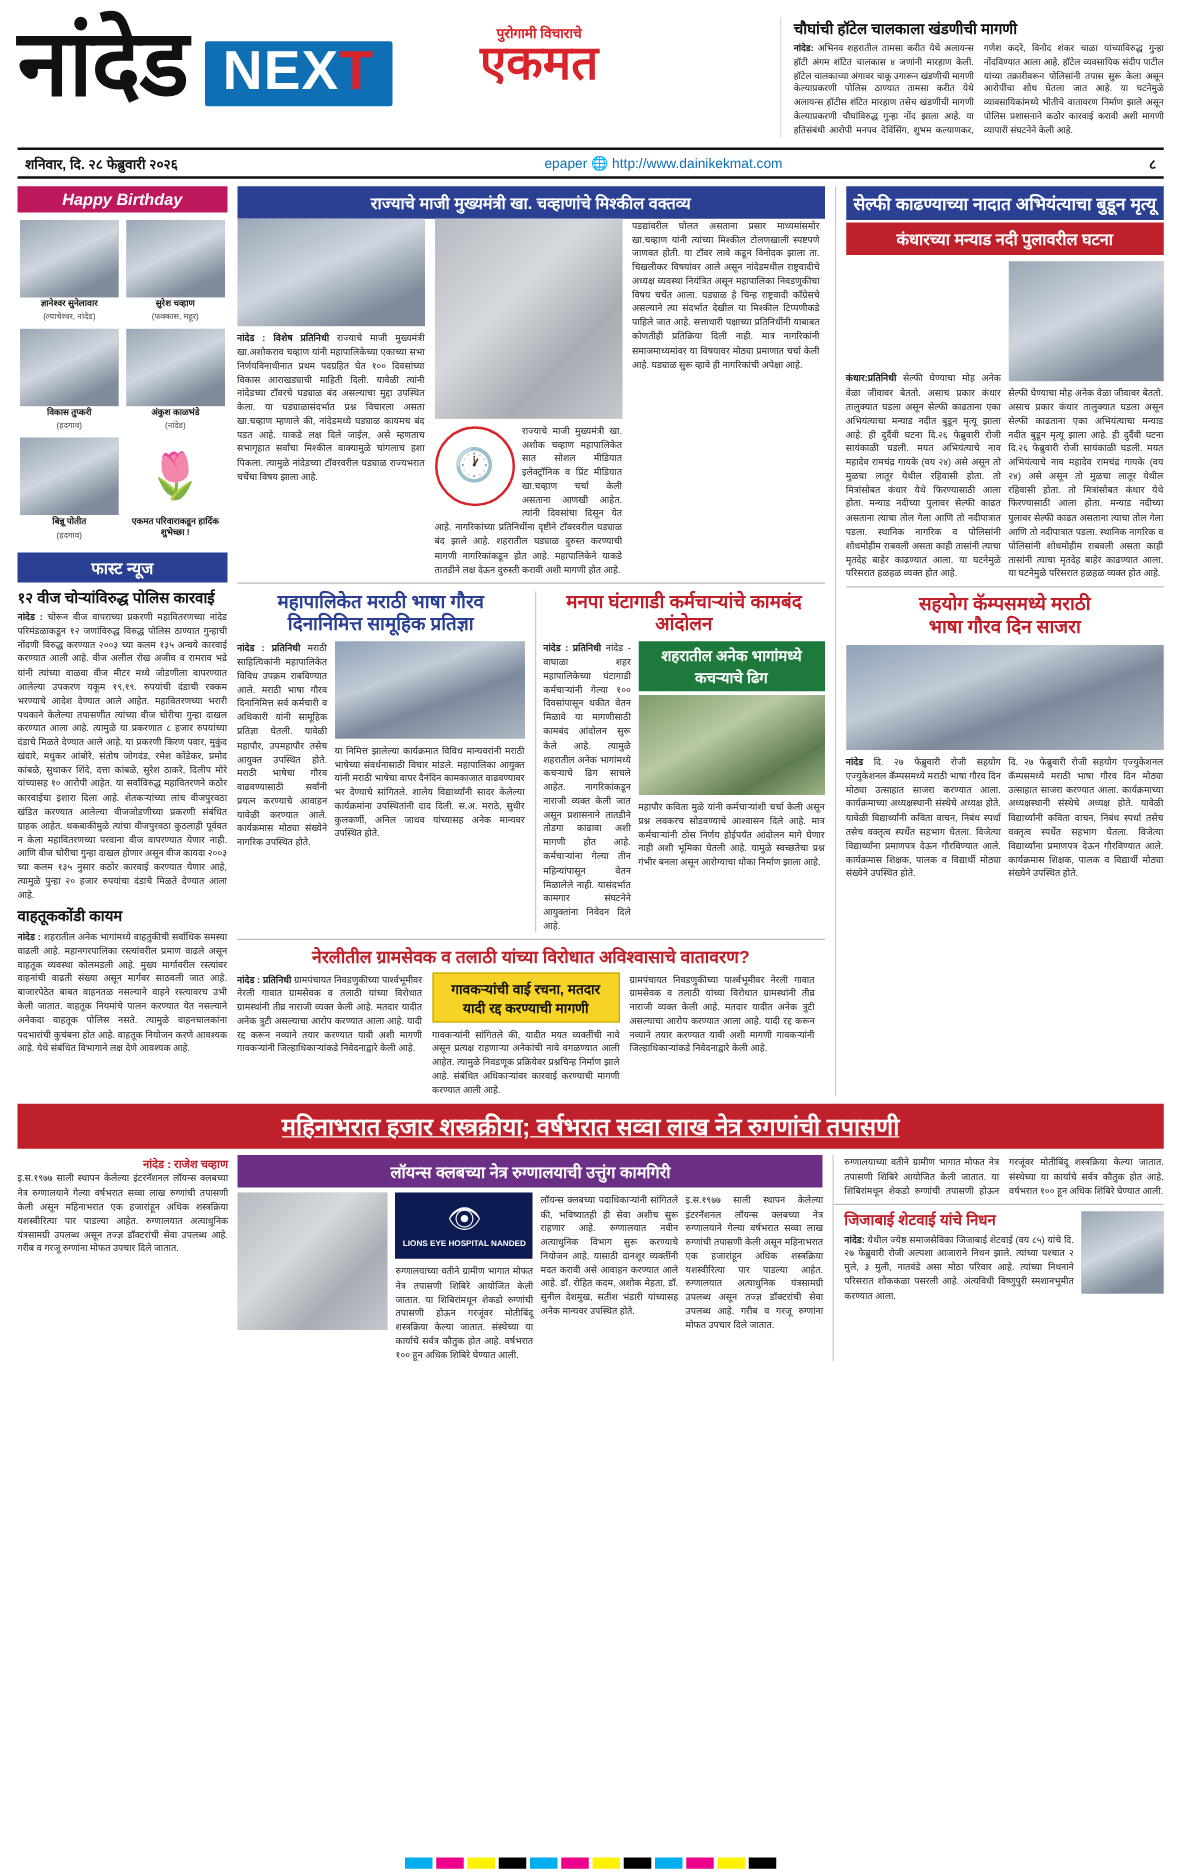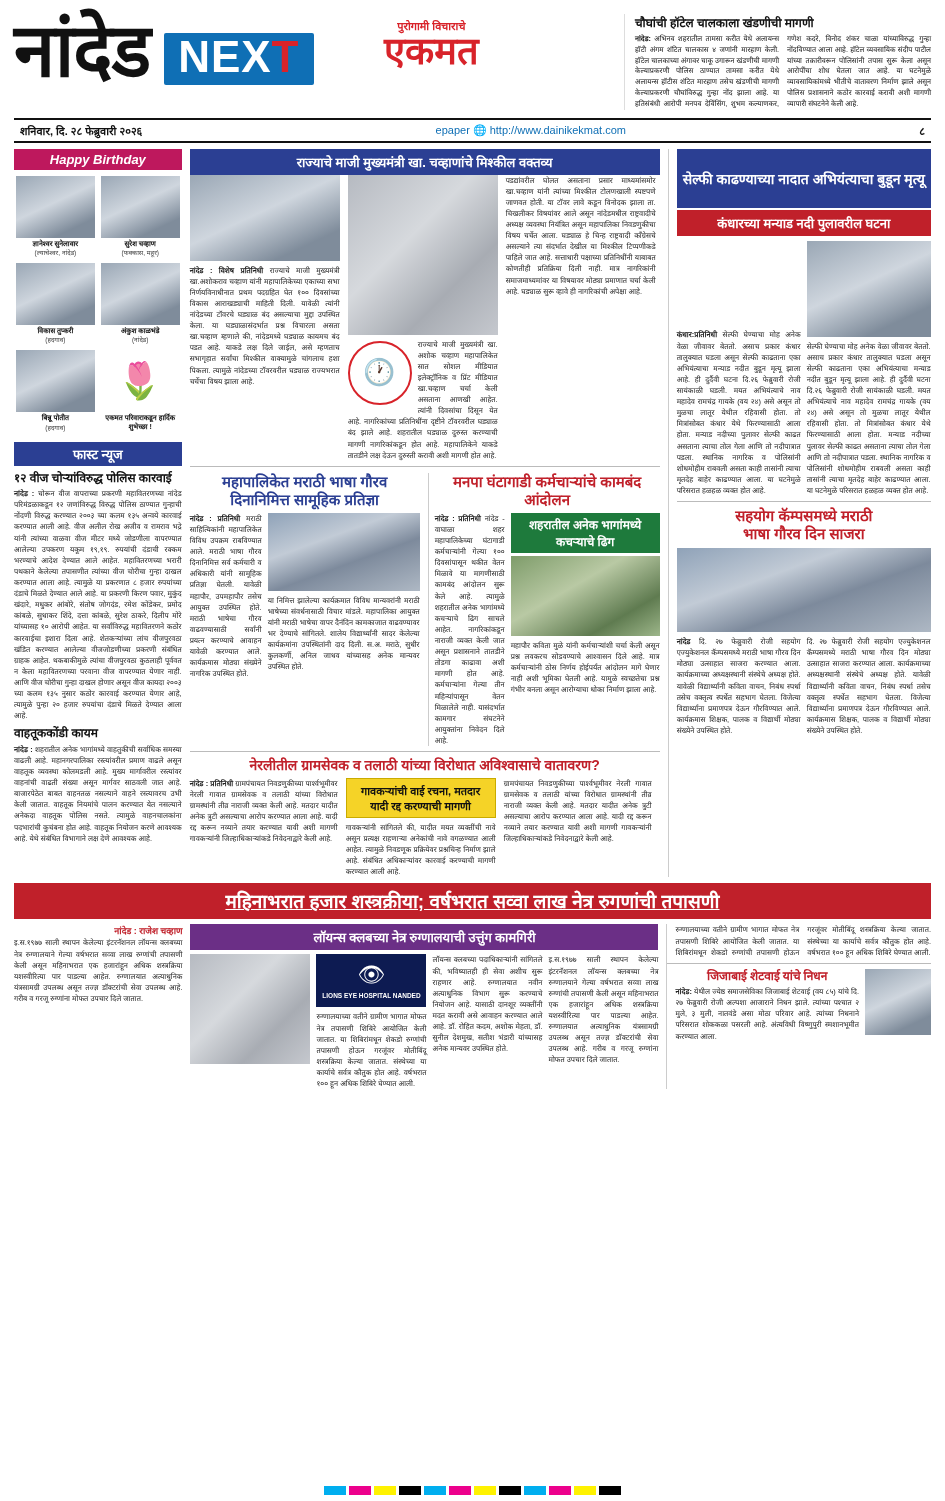--- a/index.html
+++ b/index.html
@@ -35,21 +35,21 @@
     border-top: 2px solid #111; border-bottom: 2px solid #111;
     margin: 8px 4px 6px 4px; padding: 3px 6px; font-size: 11px; font-weight:bold;
   }
   .datestrip .mid { color:#0f6fb5; font-weight:normal; }
   .datestrip .mid .globe { color:#d8232a; font-weight:bold; }
   .datestrip .pg { font-weight:bold; }
 
   
   .rule { border-top: 1px solid #bbb; margin: 5px 0; }
   .col-rule { border-left: 1px solid #ccc; }
-  .hl-blue { background:#2b3f93; color:#fff; text-align:center; font-weight:bold; padding:20px 6px; font-size:14px; }
+  .hl-blue { background:#2b3f93; color:#fff; text-align:center; font-weight:bold; padding:4px 6px; font-size:14px; }
   .hl-red  { background:#c0202a; color:#fff; text-align:center; font-weight:bold; padding:4px 6px; font-size:13px; }
   .hl-green{ background:#1e7a3c; color:#fff; text-align:center; font-weight:bold; padding:3px 6px; font-size:12px; }
   .hl-yellow{ background:#f5d327; color:#111; text-align:center; font-weight:bold; padding:4px 6px; font-size:11px; border:1px solid #c9ab00;}
   .byline { font-size:9px; font-weight:bold; }
   .body { font-size:7.4px; line-height:1.5; text-align:justify; color:#222; hyphens:auto; }
 
   
   .ph { background:#c9ccd1; position:relative; overflow:hidden; }
   .ph::after{ content:""; position:absolute; inset:0;
     background: linear-gradient(135deg,#b6bac1 0%,#d6d9dd 40%,#a8acb3 70%,#c5c8ce 100%); }
@@ -84,21 +84,21 @@
   .mid-main { font-size:27px; font-weight:bold; color:#c0202a; text-align:center; line-height:1.1; margin:7px 0 6px; }
 
   .clock-badge { width:64px; height:64px; border-radius:50%; background:#fff; border:2px solid #d8232a; display:flex; align-items:center; justify-content:center; font-size:26px; float:left; margin:2px 6px 2px 0;}
 
   .mid-row { display:flex; gap:8px; margin-top:6px; }
 
   .sec-head-blue { color:#2b3f93; font-weight:bold; font-size:15px; text-align:center; line-height:1.2; }
   .sec-head-red { color:#c0202a; font-weight:bold; font-size:15px; text-align:center; line-height:1.2; }
 
   .banner-red { background:#c0202a; color:#fff; font-weight:bold; text-align:center; font-size:19px; padding:5px; margin-top:6px;text-decoration:underline;}
-  .banner-purple { background:#6b2f86; color:#fff; font-weight:bold; text-align:center; font-size:13px; padding:4px;font-family:Liberation Serif, serif; }
+  .banner-purple { background:#6b2f86; color:#fff; font-weight:bold; text-align:center; font-size:13px; padding:4px; }
 
   .cmyk { position:absolute; bottom:6px; left:0; width:945px; display:flex; justify-content:center; gap:3px; }
   .cmyk i { display:block; width:22px; height:9px; }
 </style>
 </head>
 <body>
 
 <div class="page">
 
   <div class="masthead">
@@ -335,21 +335,21 @@
             <div class="body">इ.स.१९७७ साली स्थापन केलेल्या इंटरनॅशनल लॉयन्स क्लबच्या नेत्र रुग्णालयाने गेल्या वर्षभरात सव्वा लाख रुग्णांची तपासणी केली असून महिनाभरात एक हजारांहून अधिक शस्त्रक्रिया यशस्वीरित्या पार पाडल्या आहेत. रुग्णालयात अत्याधुनिक यंत्रसामग्री उपलब्ध असून तज्ज्ञ डॉक्टरांची सेवा उपलब्ध आहे. गरीब व गरजू रुग्णांना मोफत उपचार दिले जातात.</div>
           </div>
         </div>
       </div>
 
       <div style="width:270px;" class="col-rule">
         <div class="body" style="column-count:2;column-gap:8px;padding-left:8px;">रुग्णालयाच्या वतीने ग्रामीण भागात मोफत नेत्र तपासणी शिबिरे आयोजित केली जातात. या शिबिरांमधून शेकडो रुग्णांची तपासणी होऊन गरजूंवर मोतीबिंदू शस्त्रक्रिया केल्या जातात. संस्थेच्या या कार्याचे सर्वत्र कौतुक होत आहे. वर्षभरात १०० हून अधिक शिबिरे घेण्यात आली.</div>
         <div class="rule"></div>
         <div style="display:flex;gap:6px;padding-left:8px;">
           <div style="flex:1;">
-            <div class="sec-head-red" style="font-size:12px;text-align:center;font-family:Liberation Serif, serif;">जिजाबाई शेटवाई यांचे निधन</div>
+            <div class="sec-head-red" style="font-size:12px;text-align:left;">जिजाबाई शेटवाई यांचे निधन</div>
             <div class="body" style="margin-top:3px;">
               <b>नांदेड:</b>
               <span>येथील ज्येष्ठ समाजसेविका जिजाबाई शेटवाई (वय ८५) यांचे दि. २७ फेब्रुवारी रोजी अल्पशा आजाराने निधन झाले. त्यांच्या पश्चात २ मुले, ३ मुली, नातवंडे असा मोठा परिवार आहे. त्यांच्या निधनाने परिसरात शोककळा पसरली आहे. अंत्यविधी विष्णुपुरी स्मशानभूमीत करण्यात आला.</span>
             </div>
           </div>
           <div style="width:66px;">
             <div class="ph portrait" style="width:100%;height:66px;"></div>
           </div>
         </div>
       </div>

